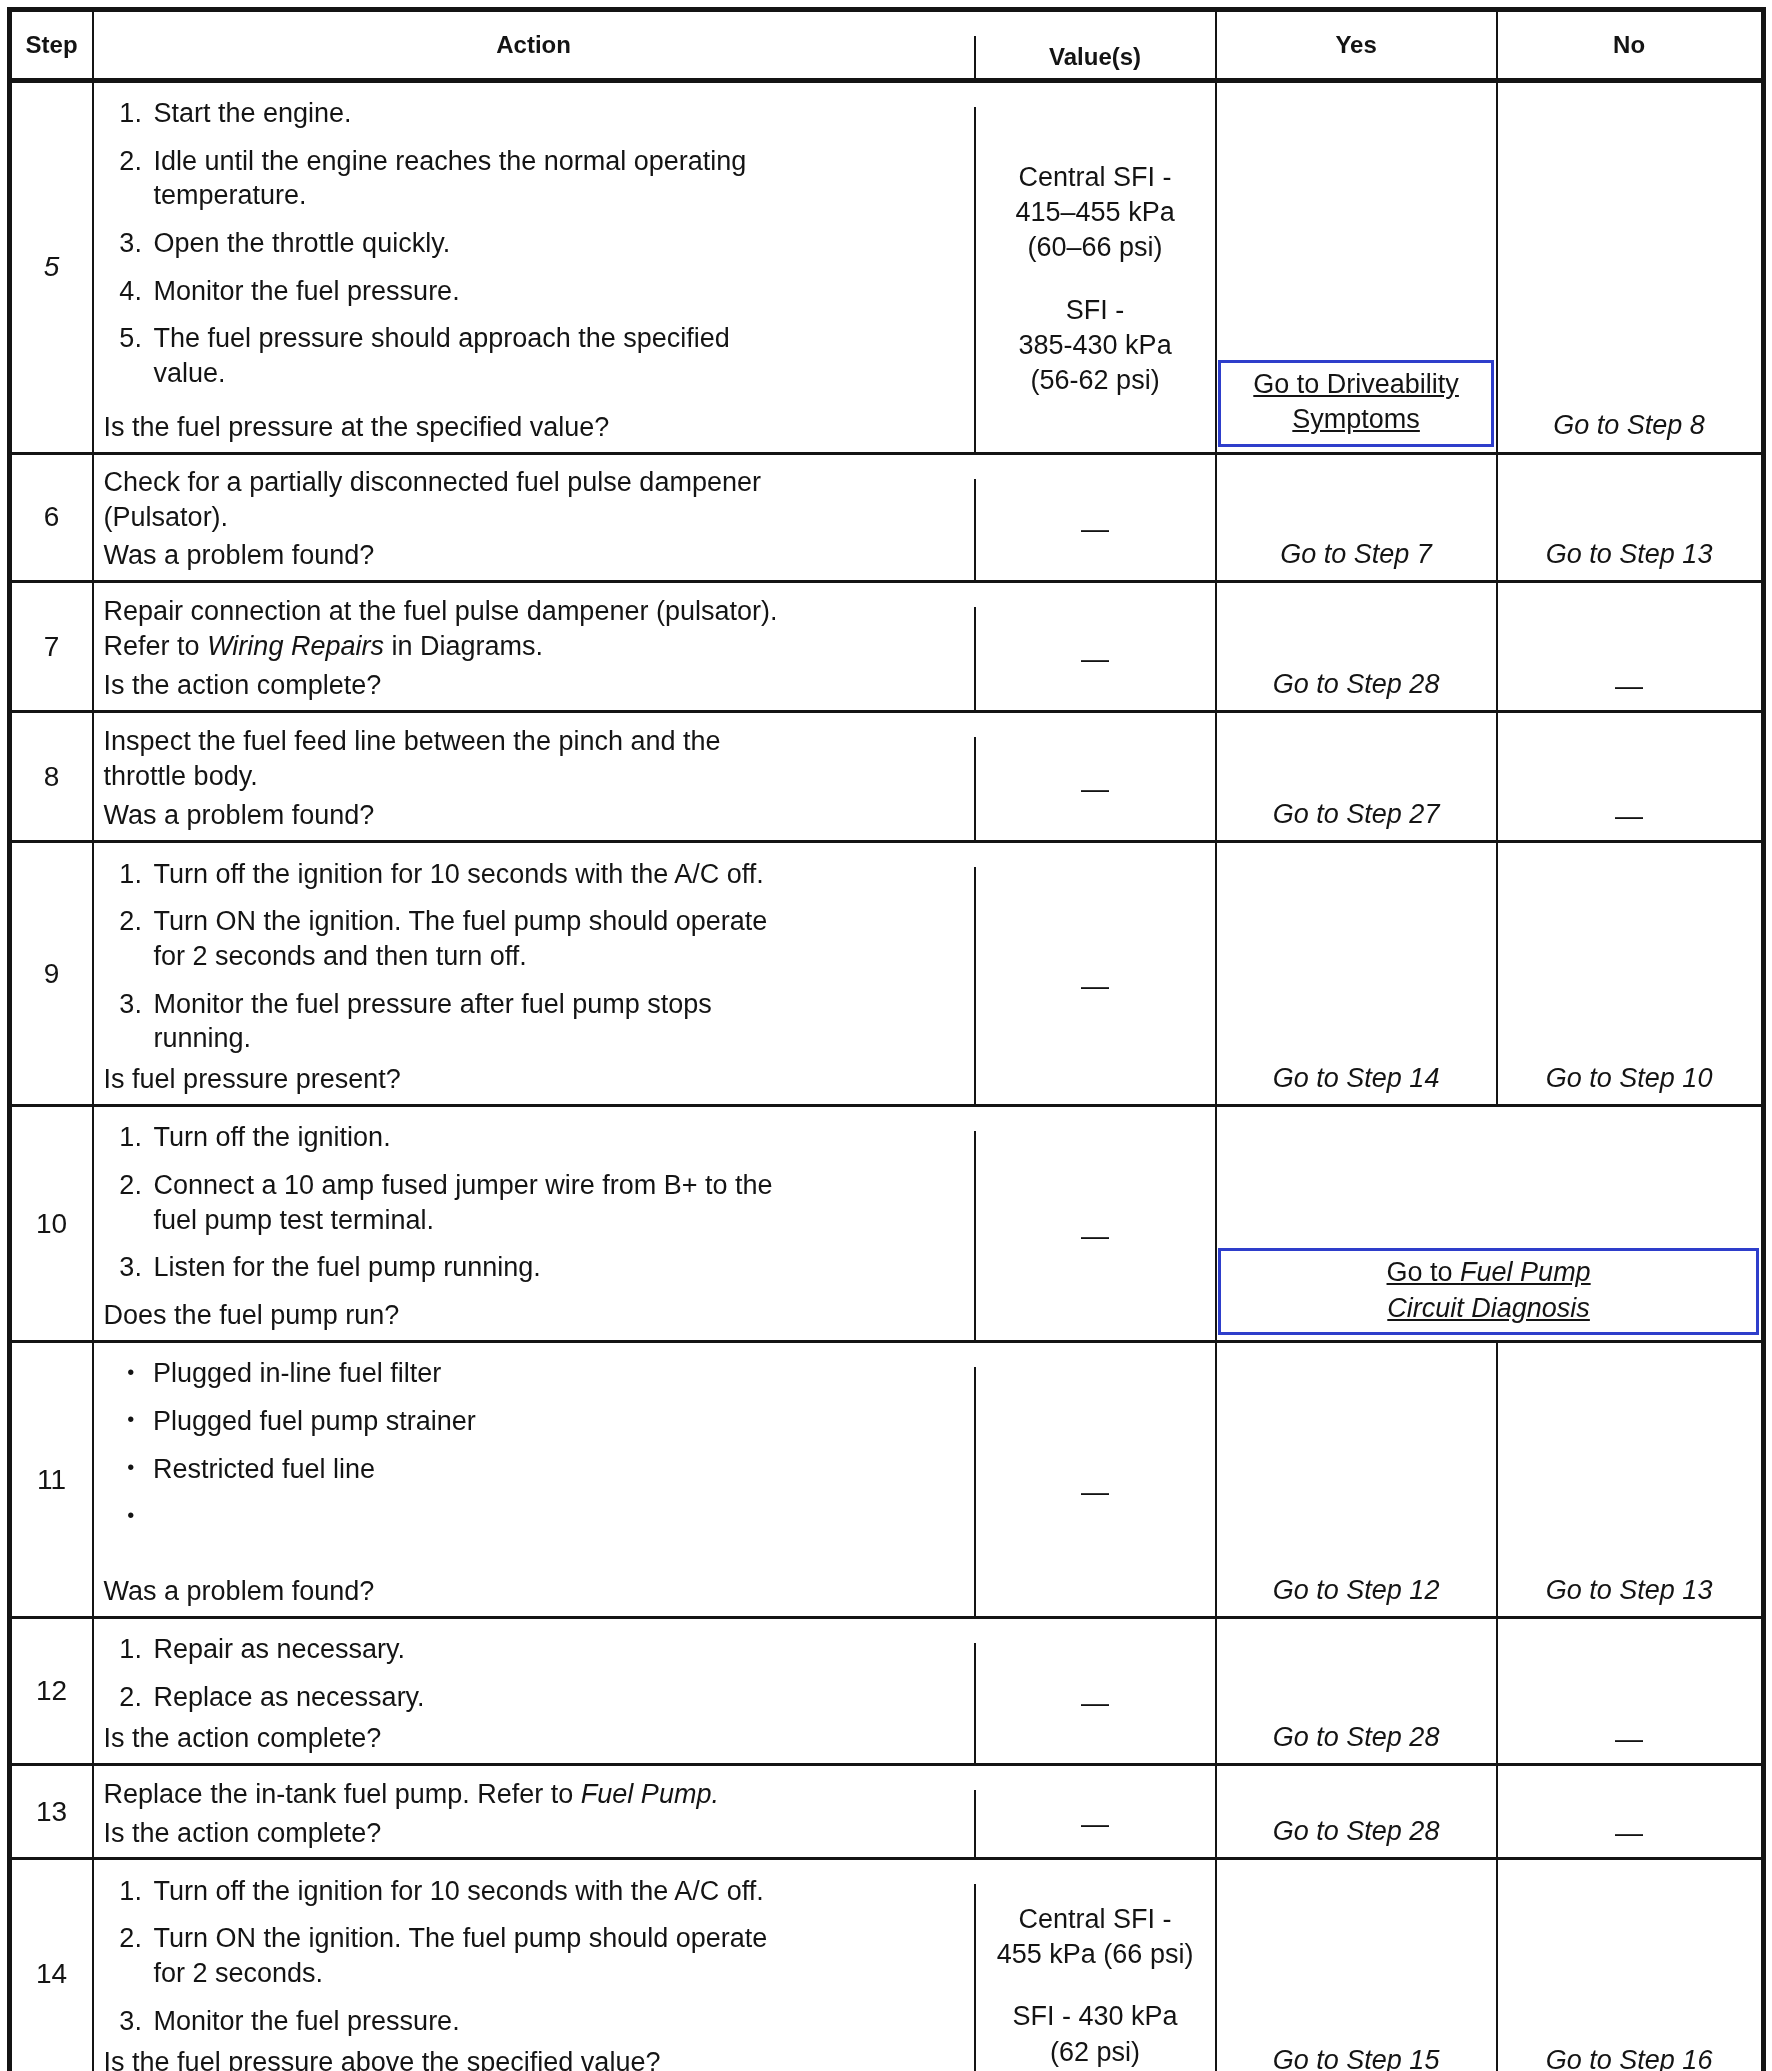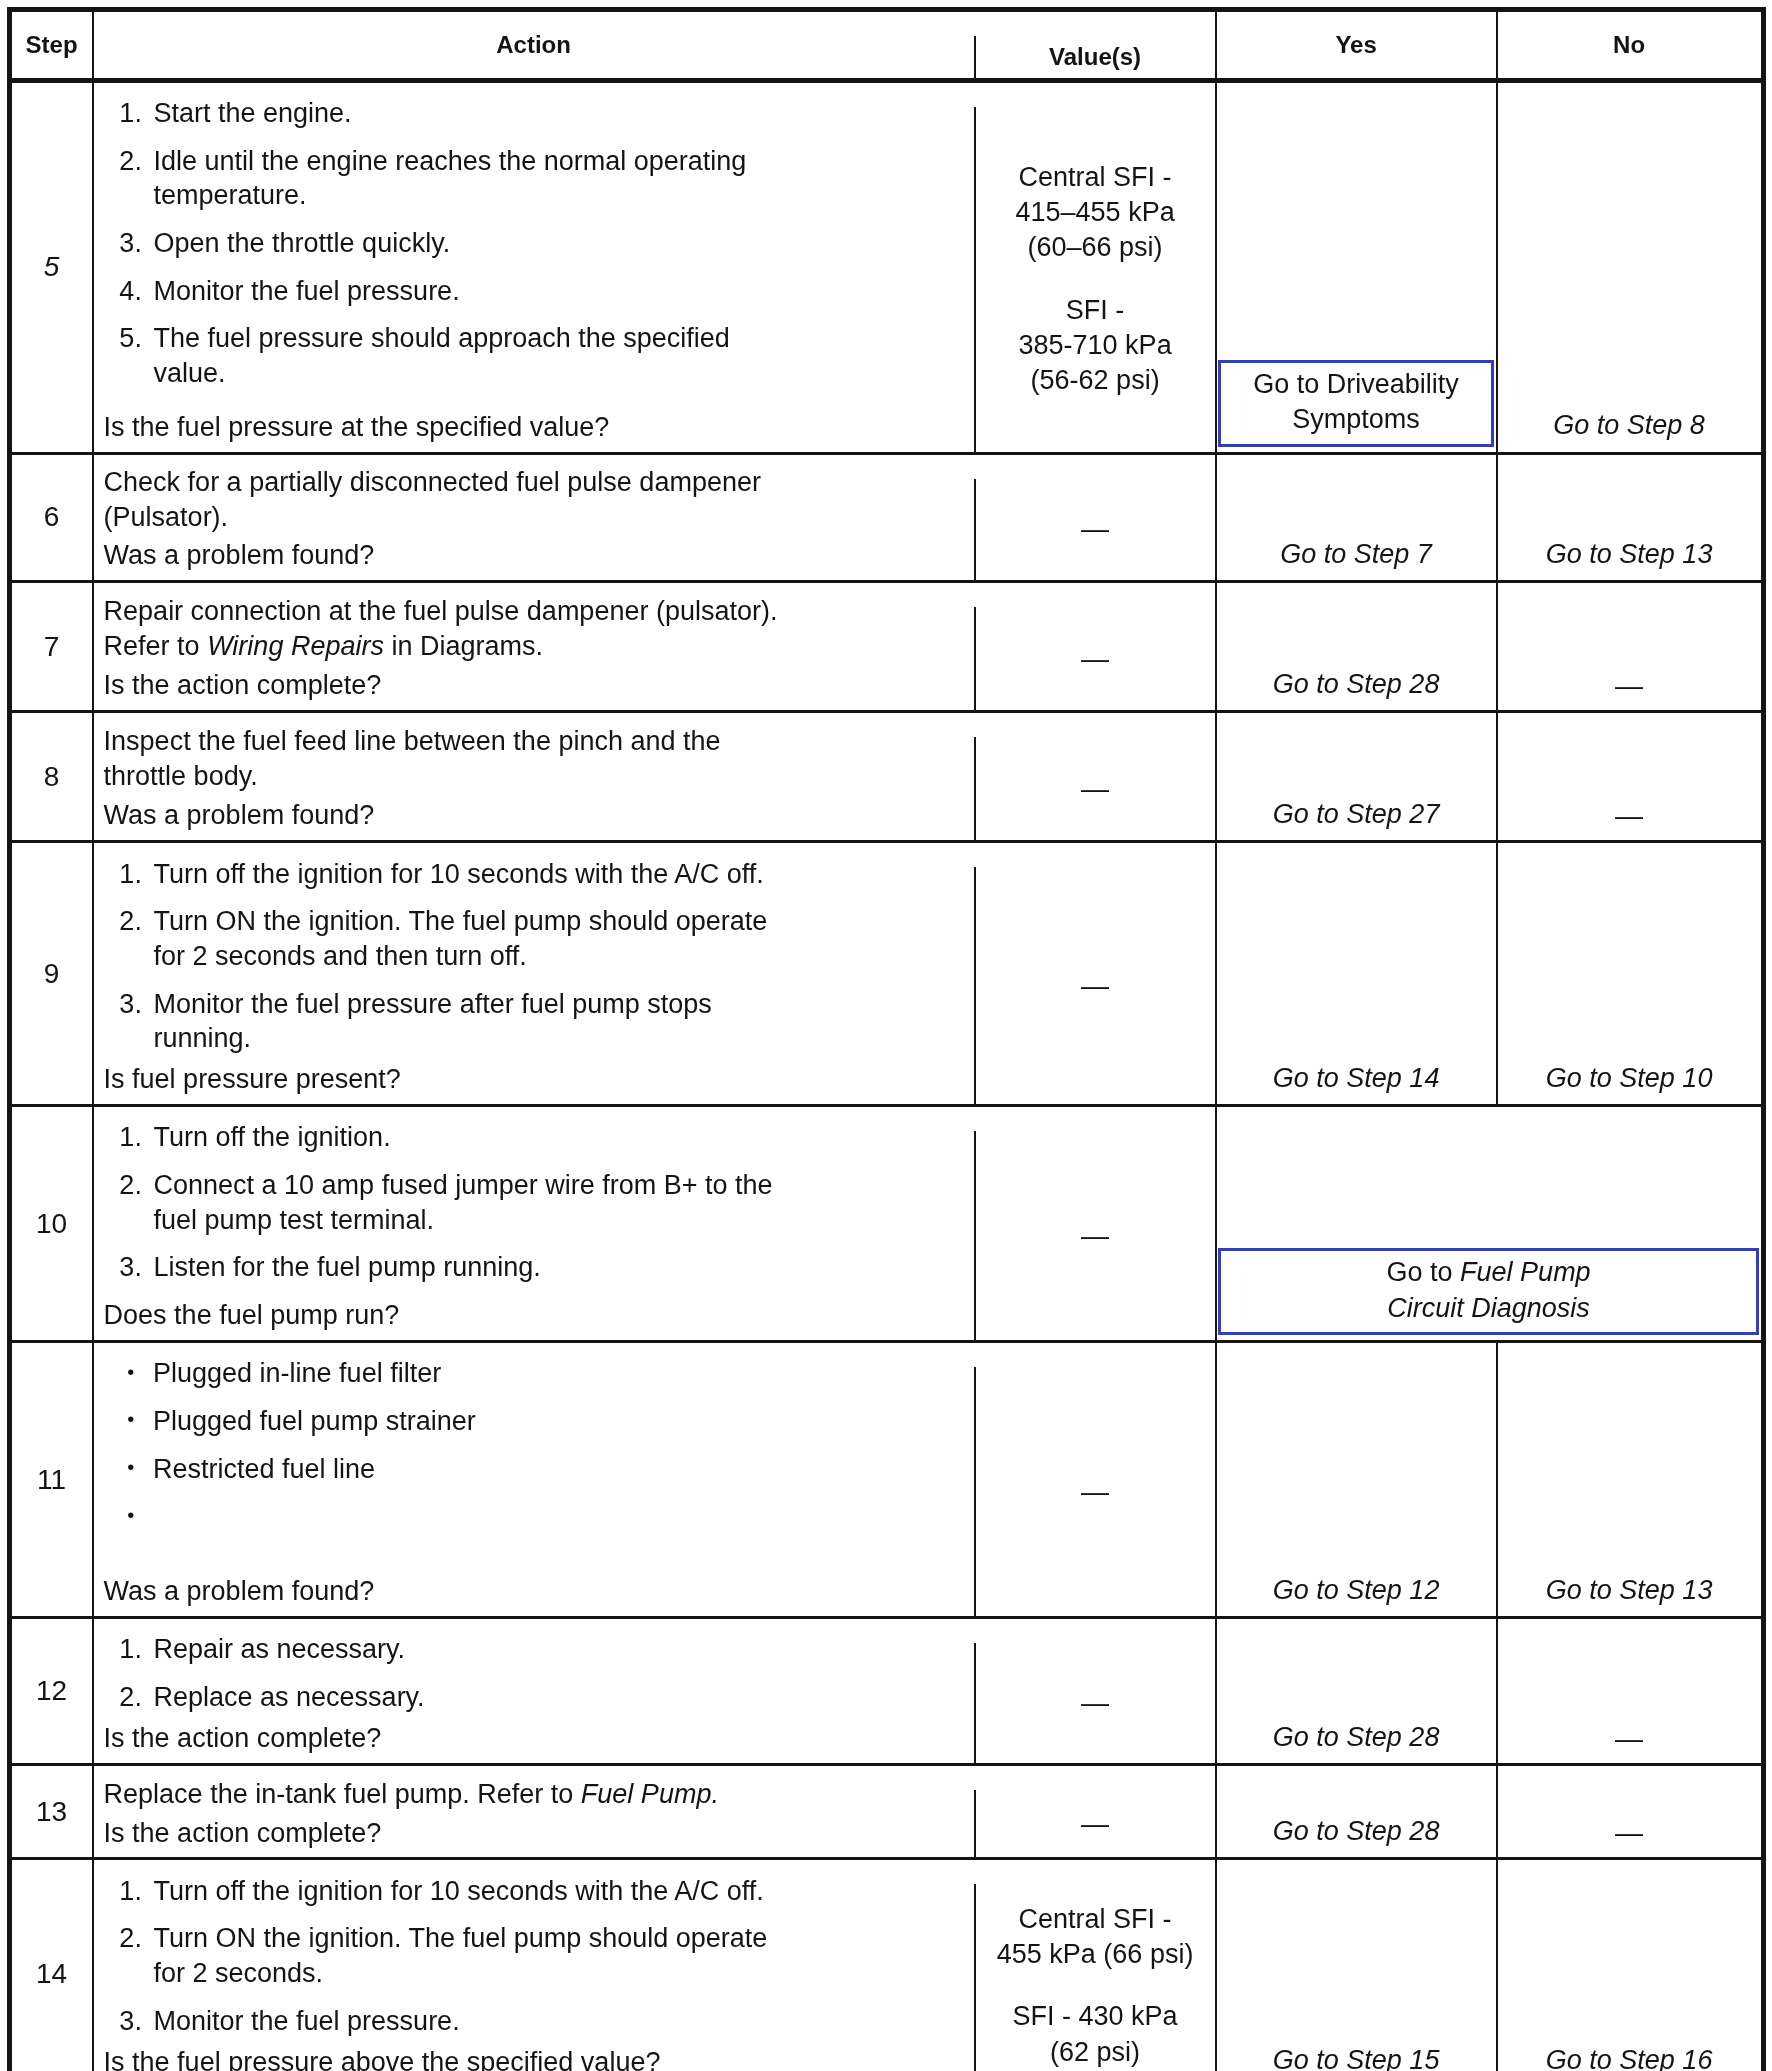--- a/index.html
+++ b/index.html
@@ -42,20 +42,21 @@
   .v-line{line-height:1.3;}
   .dash{font-size:28px;}
   .goto-cell{display:flex;flex-direction:column;justify-content:flex-end;align-items:center;text-align:center;padding:0 5px 8.3px 5px;}
   .g-line{line-height:1.3;}
   .it{font-style:italic;}
   .goto-box{
     border:3.3px solid #2e3ecb;
     align-self:stretch;
     padding:4.1px 5px 6.6px 5px;
     margin:16px -3.3px -3.3px -3.3px;
+    text-decoration:underline;
   }
 </style>
 </head>
 <body>
 
 <div class="page">
   <div class="table">
       <div class="row header-row">
         <div class="cell hcell c-step">Step</div>
         <div class="cell hcell c-action">Action</div>
@@ -95,21 +96,21 @@
           </div>
         </div>
         <div class="cell c-values values-cell">
           <div class="v-group">
             <div class="v-line">Central SFI -</div>
             <div class="v-line">415–455 kPa</div>
             <div class="v-line">(60–66 psi)</div>
           </div>
           <div class="v-group">
             <div class="v-line">SFI -</div>
-            <div class="v-line">385-710 kPa</div>
+            <div class="v-line">385-430 kPa</div>
             <div class="v-line">(56-62 psi)</div>
           </div>
         </div>
         <div class="cell c-yes goto-cell">
           <div class="goto-box">
             <div class="g-line"><span>Go to Driveability</span></div>
             <div class="g-line"><span>Symptoms</span></div>
           </div>
         </div>
         <div class="cell c-no goto-cell">

